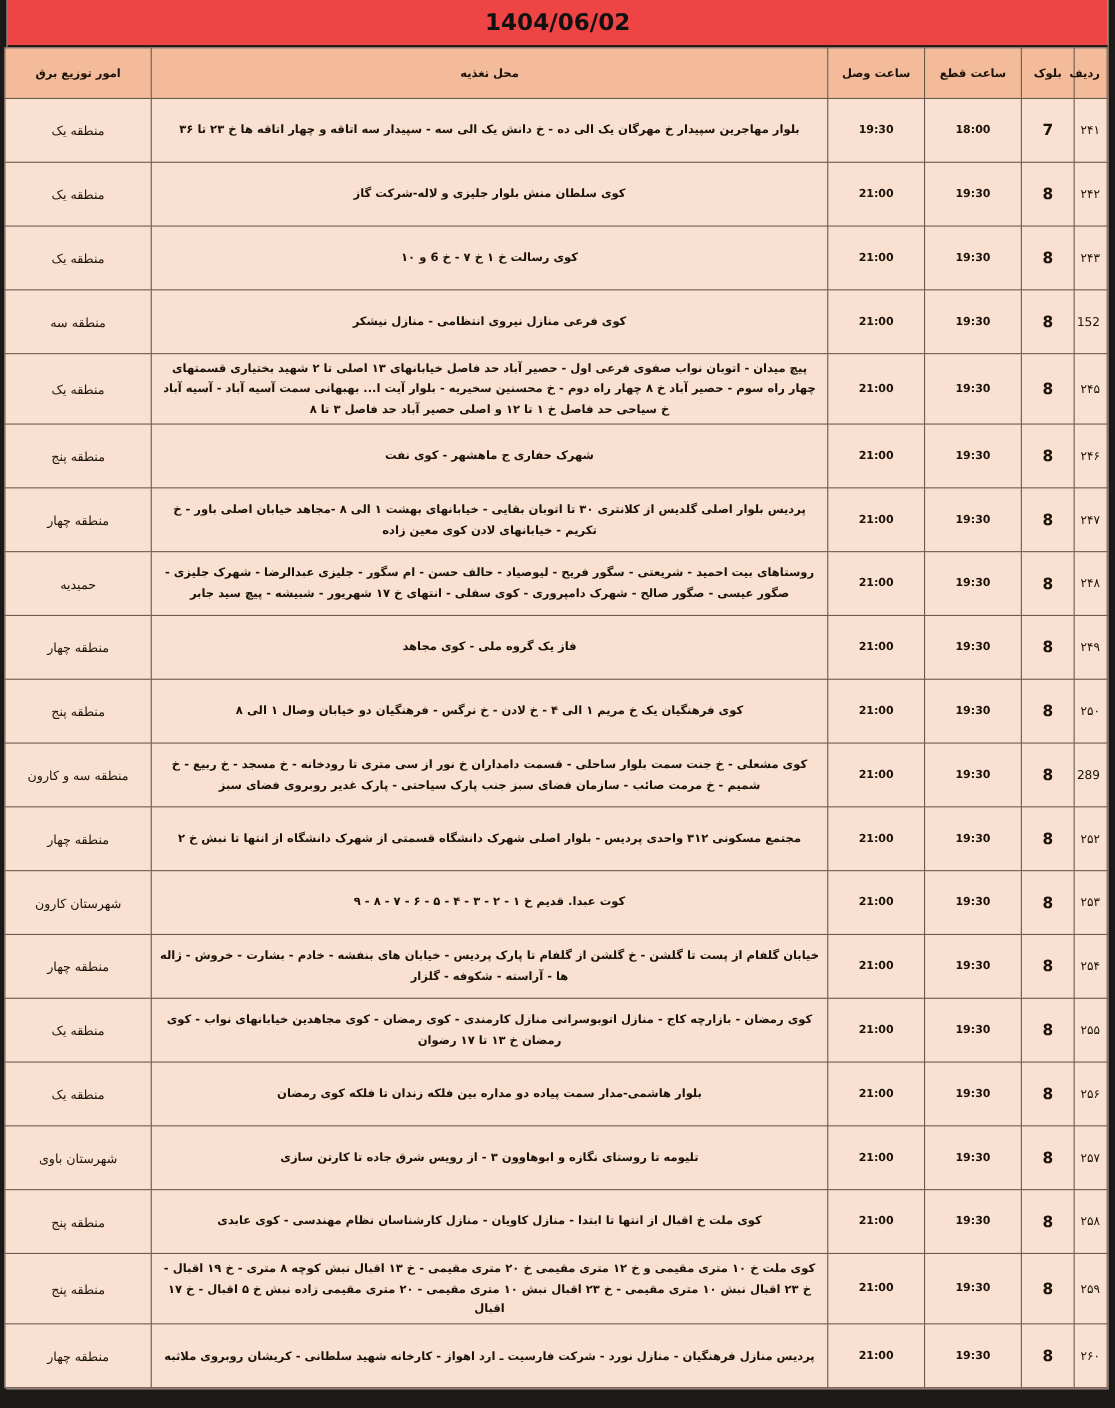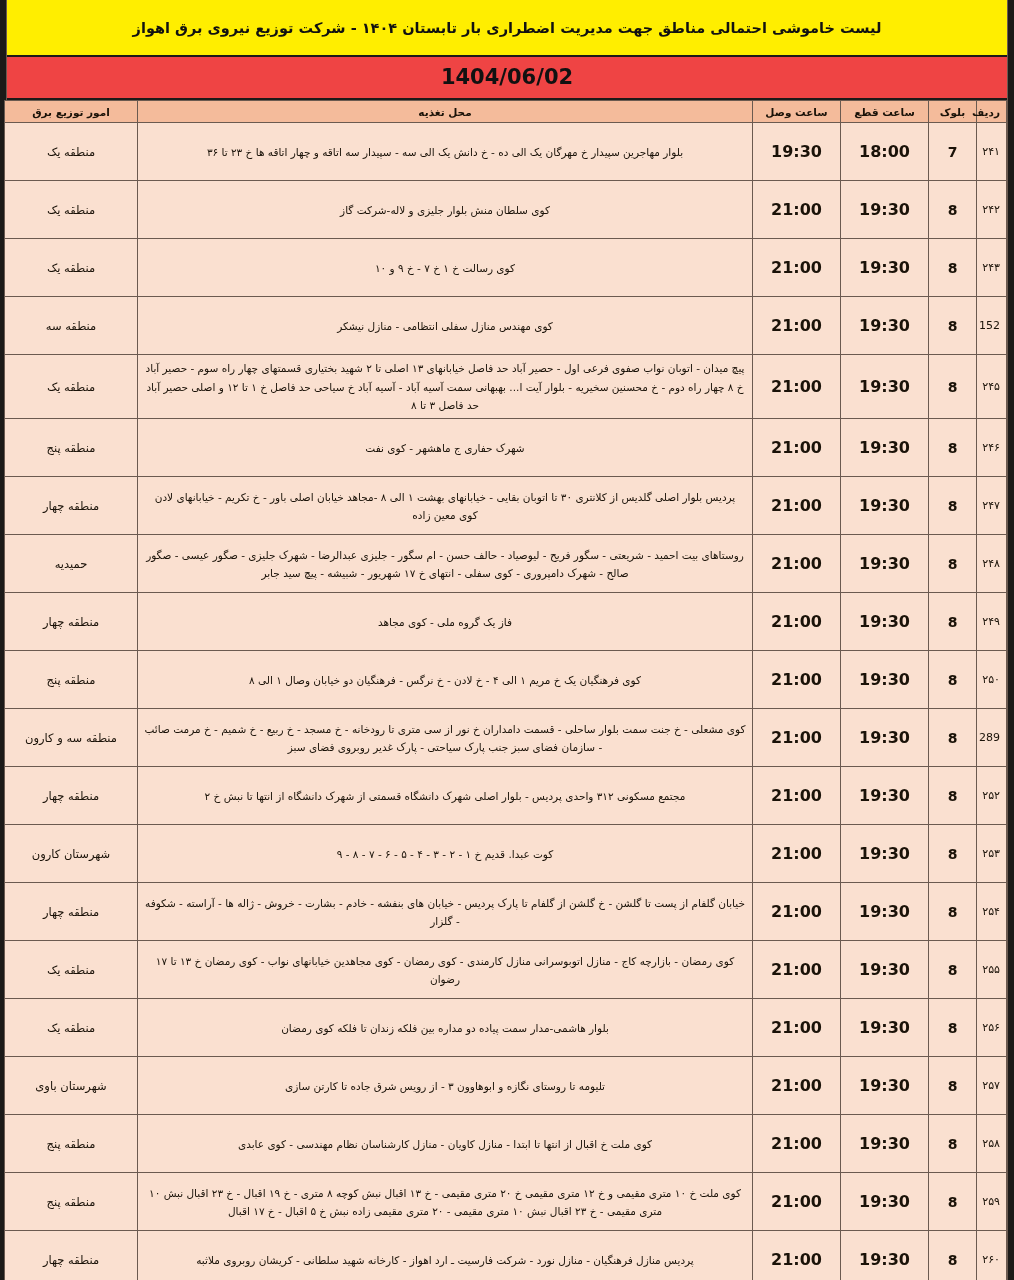--- a/index.html
+++ b/index.html
@@ -62,21 +62,21 @@
   table.outage td {
     border: 1px solid #6b5a50;
     vertical-align: middle;
     padding: 4px 6px;
     color: #1a1208;
   }
   thead th {
     background: #f4bb9b;
     font-size: 10.5px;
     font-weight: bold;
-    height: 22px;
+    height: 46px;
     text-align: center;
     padding: 3px 2px;
   }
   
   col.c-radif    { width: 30px; }
   col.c-blok     { width: 48px; }
   col.c-ghat     { width: 88px; }
   col.c-vasl     { width: 88px; }
   col.c-mahal    { width: 615px; }
   col.c-omour    { width: 133px; }
@@ -86,45 +86,44 @@
     font-size: 11px;
     font-weight: normal;
   }
   td.blok {
     text-align: center;
     font-size: 14px;
     font-weight: bold;
   }
   td.time {
     text-align: center;
-    font-size: 16px;
+    font-size: 10px;
     font-weight: bold;
     direction: ltr;
   }
   td.mahal {
     text-align: center;
     font-size: 10.5px;
-    font-weight: normal;
+    font-weight: bold;
     line-height: 1.75;
     padding: 6px 12px;
   }
   td.omour {
     text-align: center;
     font-size: 11.5px;
     font-weight: normal;
   }
   tbody tr { height: 58px; }
 </style>
 </head>
 <body>
 
 <div id="page">
   <div class="sheet">
 
-    <div class="banner-title">لیست خاموشی احتمالی مناطق جهت مدیریت اضطراری بار تابستان ۱۴۰۴ - شرکت توزیع نیروی برق اهواز</div>
 
     <div class="banner-date">1404/06/02</div>
 
     <table class="outage">
       <colgroup>
         <col class="c-radif">
         <col class="c-blok">
         <col class="c-ghat">
         <col class="c-vasl">
         <col class="c-mahal">
@@ -155,29 +154,29 @@
             <td class="time">19:30</td>
             <td class="time">21:00</td>
             <td class="mahal">کوی سلطان منش بلوار جلیزی و لاله-شرکت گاز</td>
             <td class="omour">منطقه یک</td>
           </tr>
           <tr>
             <td class="radif">۲۴۳</td>
             <td class="blok">8</td>
             <td class="time">19:30</td>
             <td class="time">21:00</td>
-            <td class="mahal">کوی رسالت خ ۱ خ ۷ - خ ۹ و ۱۰</td>
+            <td class="mahal">کوی رسالت خ ۱ خ ۷ - خ 6 و ۱۰</td>
             <td class="omour">منطقه یک</td>
           </tr>
           <tr>
             <td class="radif">152</td>
             <td class="blok">8</td>
             <td class="time">19:30</td>
             <td class="time">21:00</td>
-            <td class="mahal">کوی مهندس منازل سفلی انتظامی - منازل نیشکر</td>
+            <td class="mahal">کوی فرعی منازل نیروی انتظامی - منازل نیشکر</td>
             <td class="omour">منطقه سه</td>
           </tr>
           <tr>
             <td class="radif">۲۴۵</td>
             <td class="blok">8</td>
             <td class="time">19:30</td>
             <td class="time">21:00</td>
             <td class="mahal">پیچ میدان - اتوبان نواب صفوی فرعی اول -  حصیر آباد حد فاصل خیابانهای ۱۳ اصلی تا ۲ شهید بختیاری قسمتهای چهار راه سوم - حصیر آباد خ ۸ چهار راه دوم - خ محسنین سخیریه - بلوار آیت ا... بهبهانی سمت آسیه آباد - آسیه آباد خ سیاحی حد فاصل خ ۱ تا ۱۲ و اصلی حصیر آباد حد فاصل ۳ تا ۸</td>
             <td class="omour">منطقه یک</td>
           </tr>

